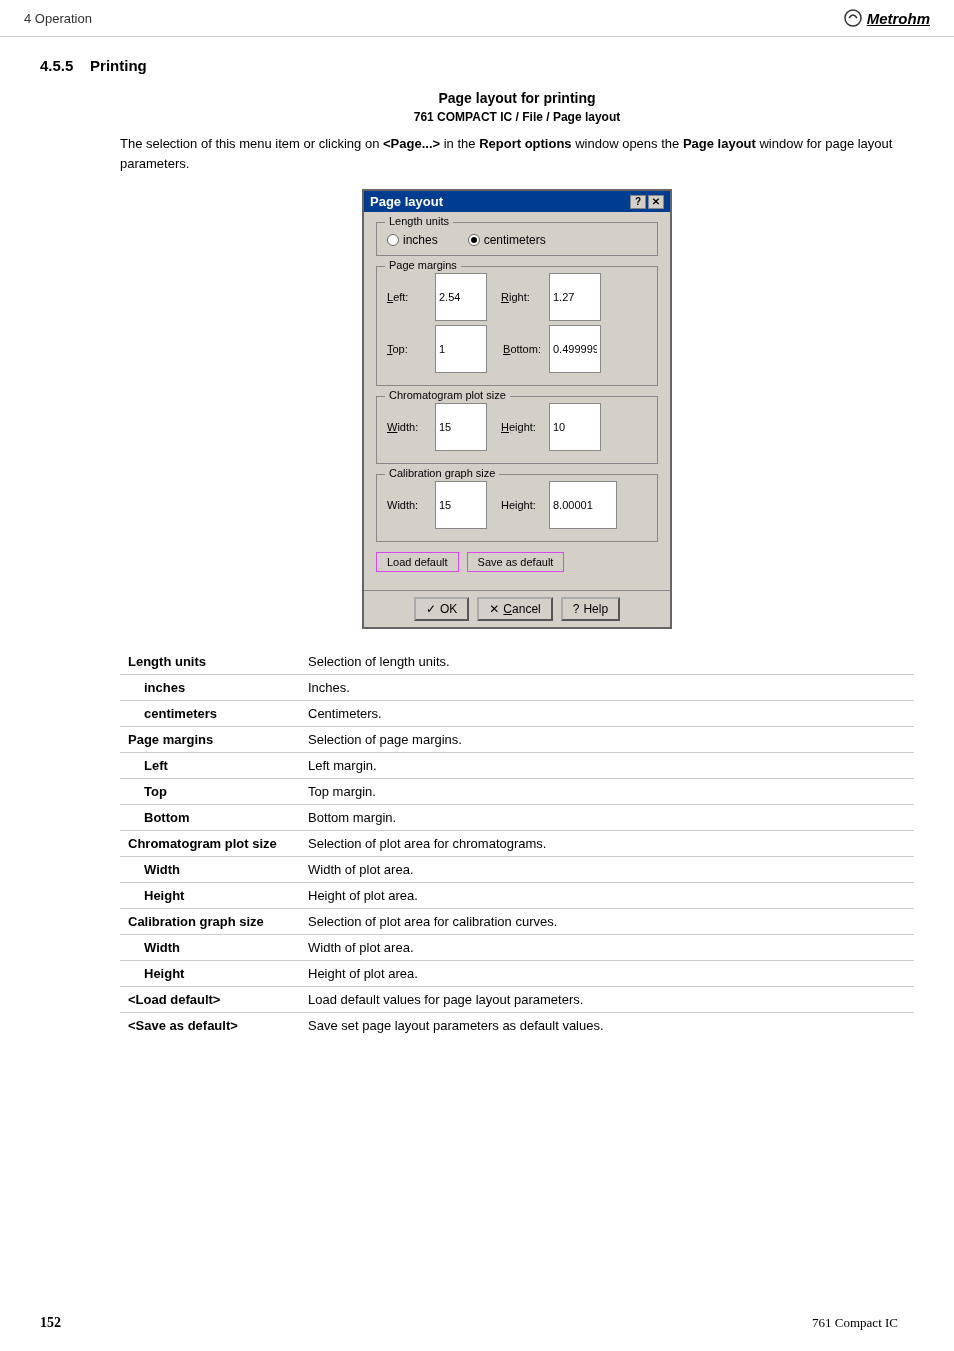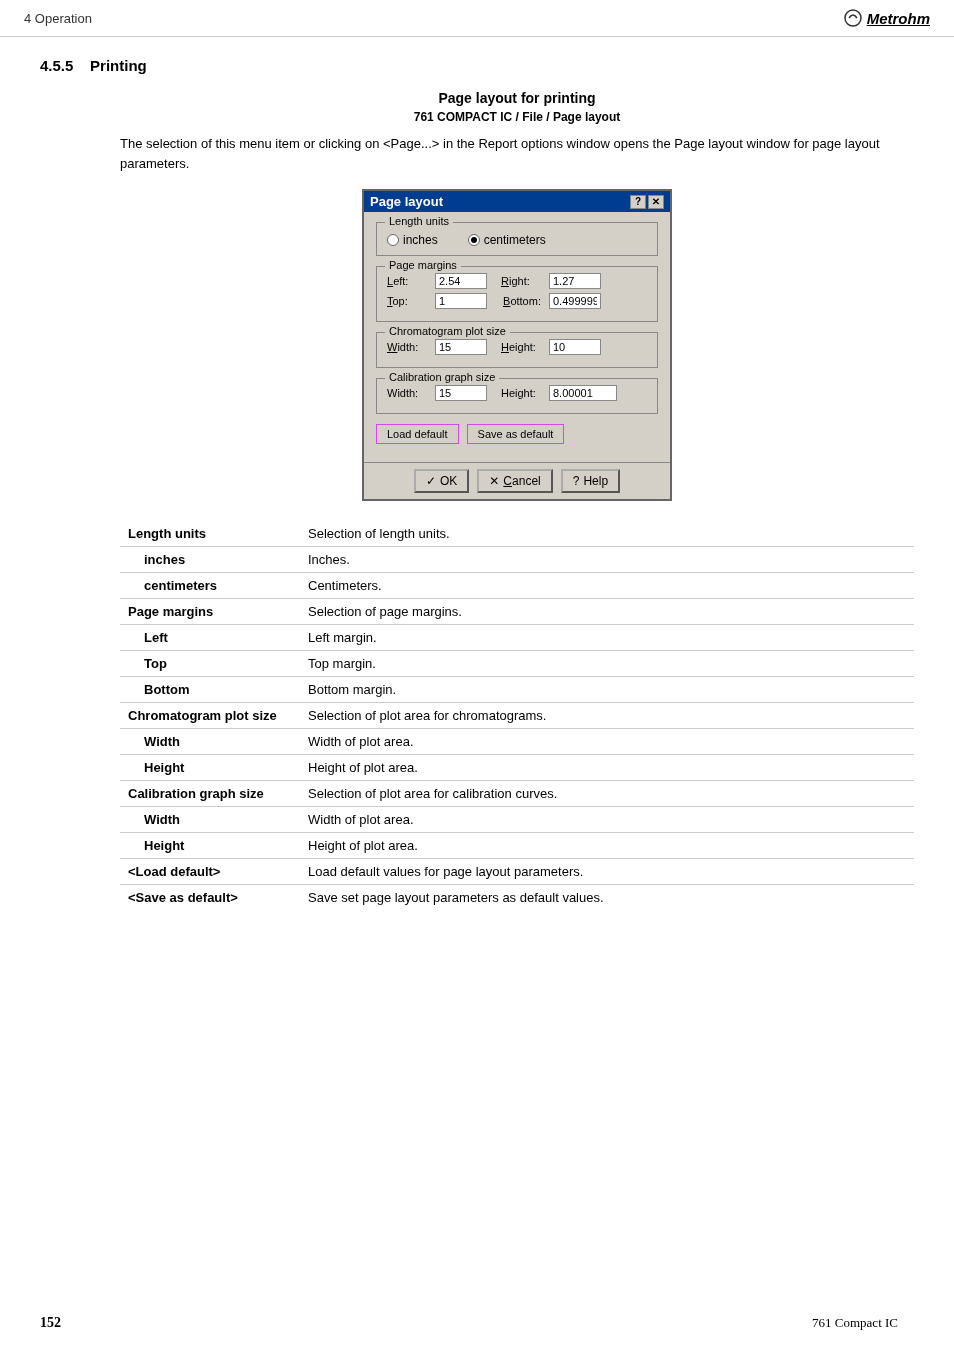--- a/index.html
+++ b/index.html
@@ -72,21 +72,21 @@
       margin-bottom: 10px;
     }
 
     .subsection-desc {
       font-size: 13px;
       line-height: 1.5;
       margin-bottom: 16px;
       text-align: left;
     }
     .subsection-desc strong {
-      font-weight: normal;
+      font-weight: bold;
     }
 
     
     .dialog-window {
       border: 2px solid #666;
       background: #d4d0c8;
       width: 310px;
       margin: 0 auto 20px auto;
       font-size: 12px;
     }
@@ -184,21 +184,21 @@
       min-width: 42px;
     }
 
     .form-label u {
       text-decoration: underline;
     }
 
     .form-input {
       border: 1px solid #888;
       background: #fff;
-      padding: 1px 3px;
+      padding: 17px 3px;
       font-size: 11px;
       width: 60px;
     }
 
     .dialog-buttons-row {
       display: flex;
       gap: 8px;
       margin-top: 8px;
       margin-bottom: 8px;
     }

